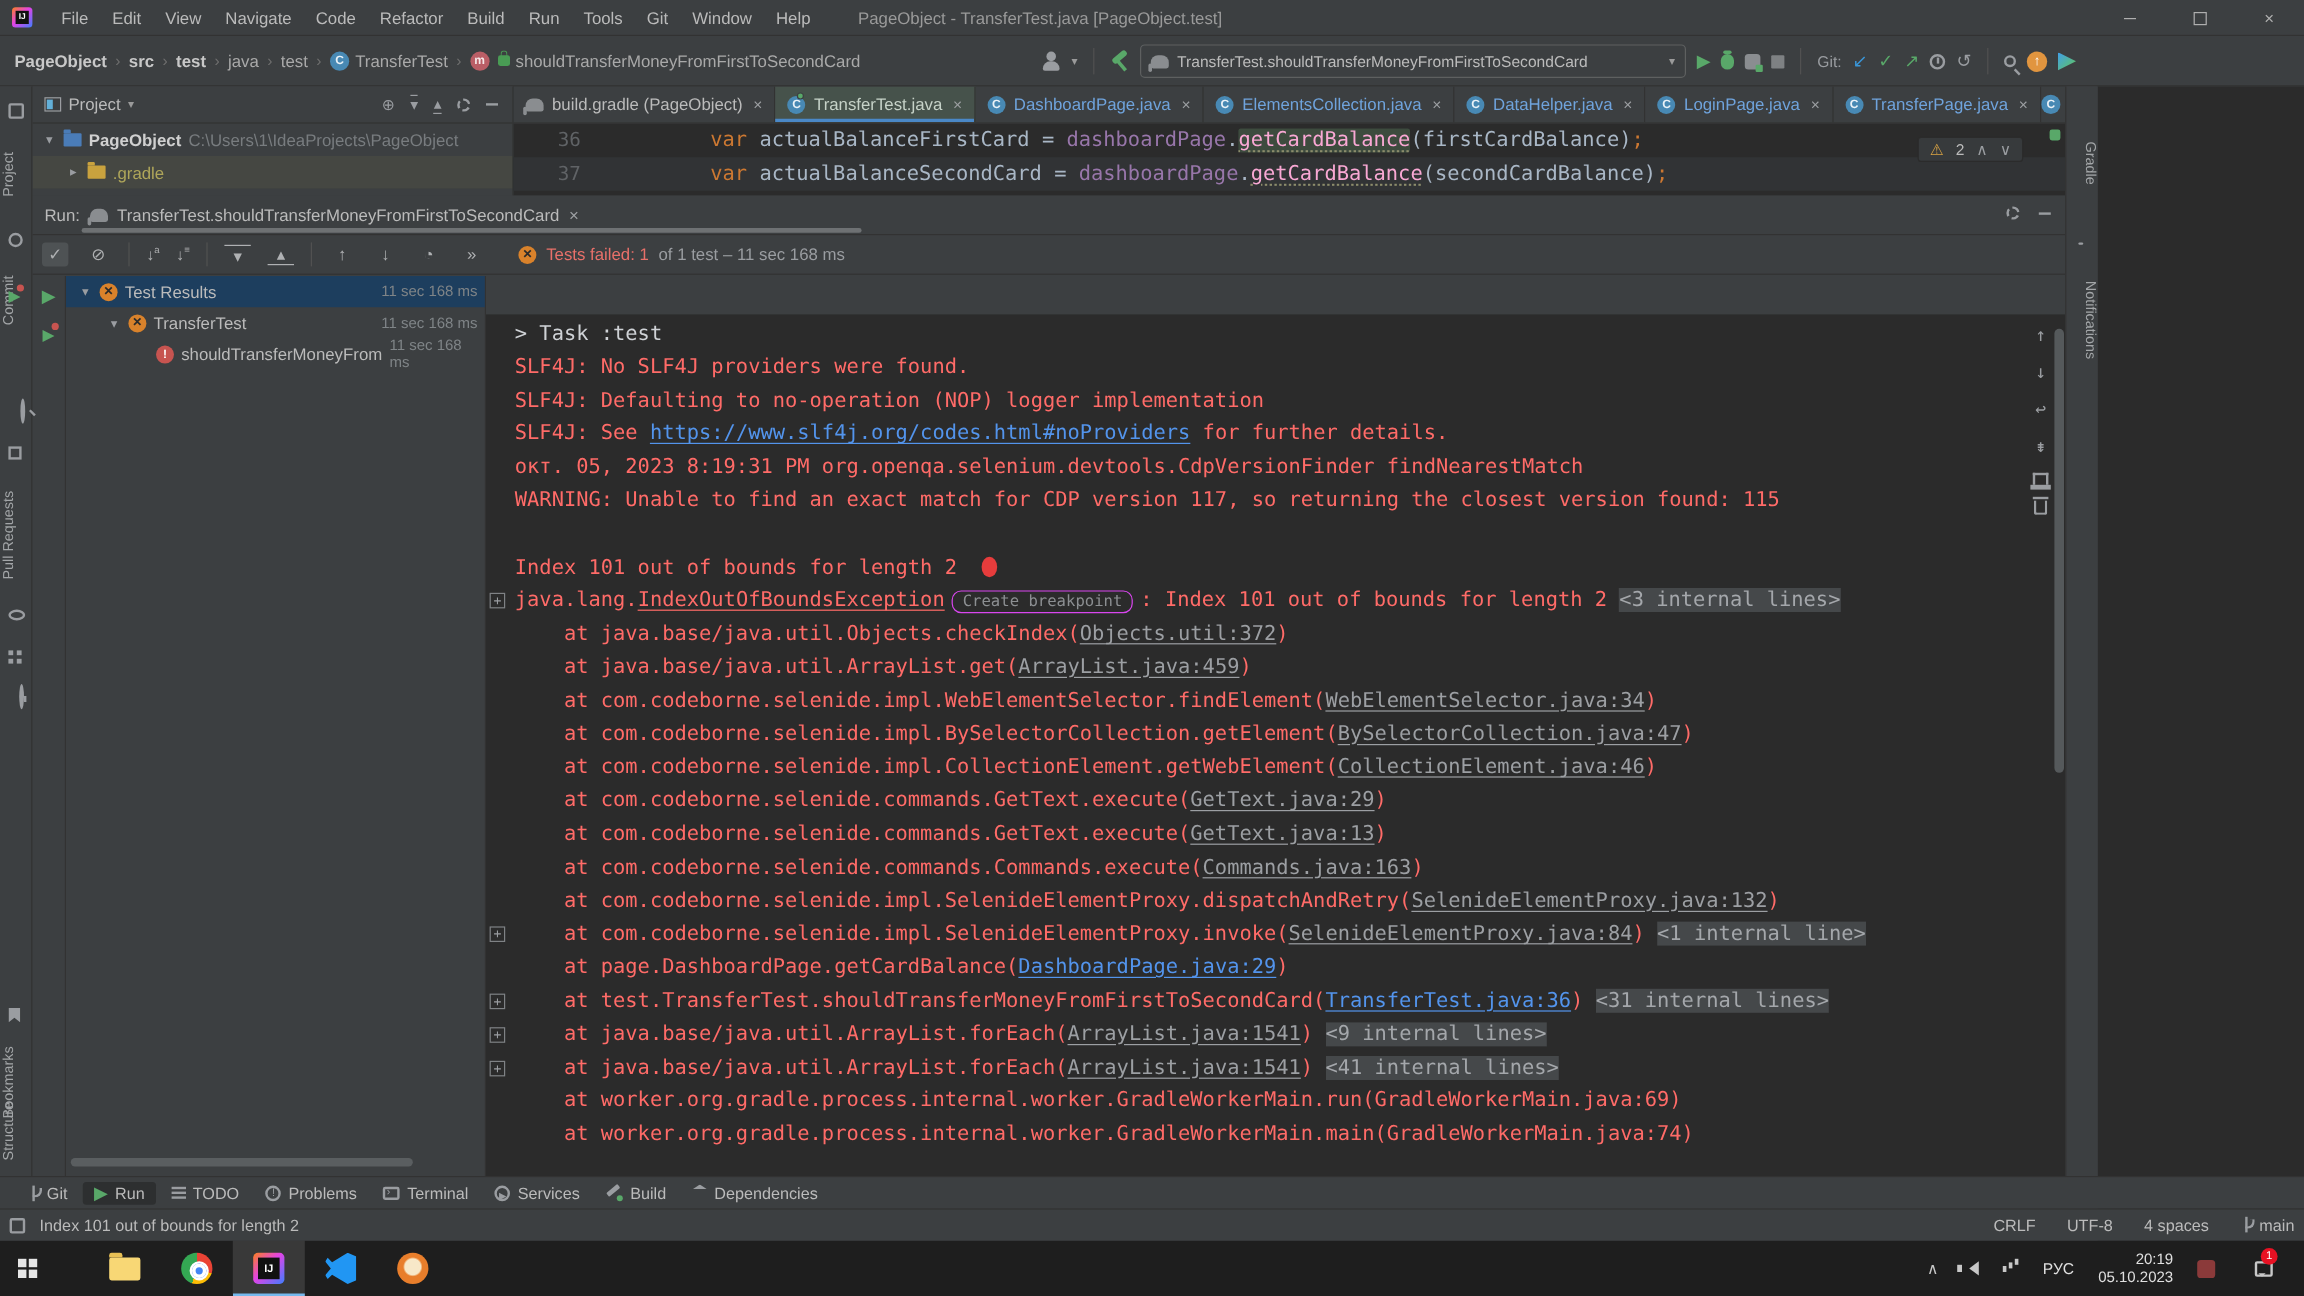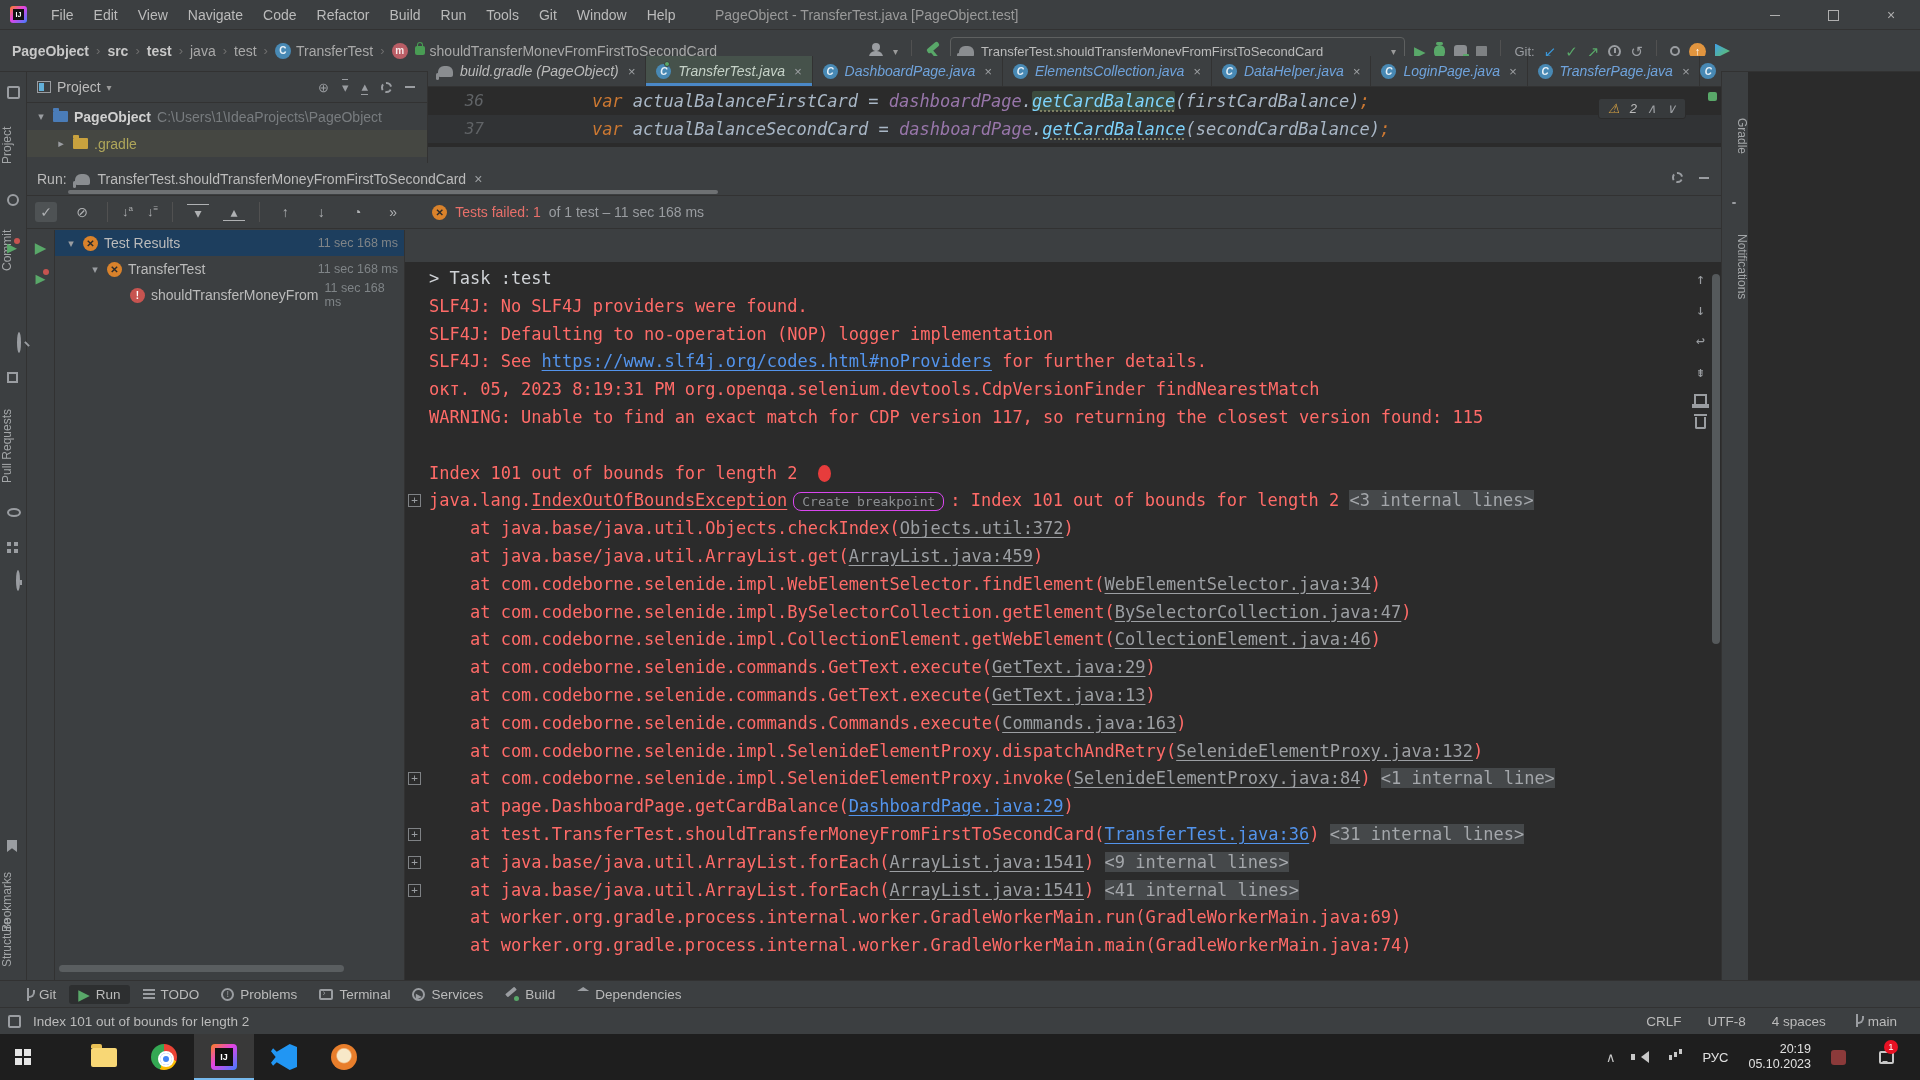--- a/index.html
+++ b/index.html
@@ -98,36 +98,36 @@
   .ptree-row { height:27px; display:flex; align-items:center; font-size:14px; gap:6px; padding-left:8px; white-space:nowrap; overflow:hidden; }
   .chev { color:#9A9DA1; font-size:11px; width:12px; text-align:center; }
   .folder-blue { width:15px; height:11px; background:#4A7CB8; border-radius:1px; position:relative; }
   .folder-blue::before { content:""; position:absolute; left:0; top:-3px; width:6px; height:3px; background:#4A7CB8; border-radius:1px 1px 0 0; }
   .folder-orange { width:15px; height:11px; background:#C9A23E; border-radius:1px; position:relative; }
   .folder-orange::before { content:""; position:absolute; left:0; top:-3px; width:6px; height:3px; background:#C9A23E; border-radius:1px 1px 0 0; }
   .proj-path { color:#787C7F; }
   .gradle-row-text { color:#AFA65A; }
 
   
-  #editor { position:absolute; left:428px; top:56px; right:27px; height:91px; background:#2B2B2B;font-style:italic; }
+  #editor { position:absolute; left:428px; top:72px; right:27px; height:91px; background:#2B2B2B; }
   #tabstrip { height:31px; background:#3C3F41; display:flex; align-items:stretch; border-bottom:1px solid #323232; overflow:hidden; }
   .tab { display:flex; align-items:center; gap:7px; padding:0 10px; font-size:14px; border-right:1px solid #323232; position:relative; white-space:nowrap; }
   .tab.sel { background:#46524B; box-shadow:inset 0 -3px 0 #4A88C7; }
   .tab .tlbl.plain { color:#BBBBBB; }
   .tab .tlbl.mod { color:#6FA3DC; }
   .tab .tlbl.test { color:#C6D2C8; }
   .tab .close { color:#9DA0A3; font-size:13px; margin-left:2px; }
   .tab .cicon { width:15px; height:15px; position:relative; }
   .tab .runmark { position:absolute; left:18px; top:5px; width:6px; height:6px; border-radius:50%; background:#59A869; border:1px solid #3C3F41; }
   #tab-extra { margin-left:auto; display:flex; align-items:center; gap:12px; padding-right:10px; color:#9DA0A3; }
   .eline { height:28px; line-height:28px; display:flex; font-family:"DejaVu Sans Mono", monospace; font-size:17px; white-space:pre; }
   .eline.cur { background:#313335; }
   .lnum { width:82px; flex:none; text-align:right; padding-right:26px; color:#606366; font-size:16px; }
   .ck { color:#CC7832; } .cp { color:#A9B7C6; } .cf { color:#9876AA; }
-  .cm { color:#7dd3fc; text-decoration:underline dotted #8C8C6B; text-underline-offset:4px; }
+  .cm { color:#f9a8d4; text-decoration:underline dotted #8C8C6B; text-underline-offset:4px; }
   .ch { background:#3D4B3E; border-radius:2px; }
   #ed-widget { position:absolute; right:35px; top:42px; display:flex; align-items:center; gap:10px;
     background:#373A3C; border:1px solid #2B2B2B; border-radius:3px; padding:2px 9px; font-size:13px; color:#BBBBBB; }
   #ed-widget .warn { color:#D9A343; font-size:13px; }
   #ed-greenmark { position:absolute; right:4px; top:36px; width:9px; height:9px; background:#59A869; border-radius:2px; }
 
   
   #runpanel { position:absolute; left:27px; top:163px; right:27px; bottom:100px; background:#3C3F41; }
   #run-header { height:32px; display:flex; align-items:center; gap:8px; padding-left:10px; font-size:14px; position:relative; }
   #run-tab-underline { position:absolute; left:41px; top:27px; width:650px; height:4px; background:#6E7173; border-radius:2px; }
@@ -185,21 +185,21 @@
   .serv-ic { width:13px; height:13px; border-radius:50%; border:2px solid #9A9DA1; color:#9A9DA1; font-size:8px; text-align:center; line-height:13px; }
   .build-ic { width:14px; height:14px; position:relative; }
   .build-ic::before { content:""; position:absolute; left:0; top:3px; width:12px; height:4px; background:#9A9DA1; border-radius:1px; transform:rotate(-40deg); }
   .build-ic::after { content:""; position:absolute; right:0; bottom:0; width:5px; height:5px; border-radius:50%; background:#59A869; }
   .deps-ic { width:12px; height:4px; background:#9A9DA1; clip-path:polygon(50% 0,100% 100%,0 100%); box-shadow:0 5px #9A9DA1, 0 10px #9A9DA1; margin-top:-10px; }
 
   
   #statusbar { position:absolute; left:0; top:1007px; width:1920px; height:27px; background:#3C3F41;
     border-top:1px solid #323232; display:flex; align-items:center; font-size:13.5px; color:#BBBBBB; }
   .sb-ic { width:13px; height:13px; border:2px solid #9A9DA1; border-radius:2px; margin:0 12px 0 8px; }
-  #sb-right { margin-left:auto; display:flex; align-items:center; gap:26px; padding-right:23px; }
+  #sb-right { margin-left:auto; display:flex; align-items:center; gap:26px; padding-right:8px; }
 
   
   #taskbar { position:absolute; left:0; top:1034px; width:1920px; height:46px; background:#1E1E1E;
     display:flex; align-items:center; color:#E0E0E0; }
   #start-btn { width:46px; height:46px; display:flex; align-items:center; justify-content:center; }
   .win-logo { width:16px; height:16px; display:grid; grid-template-columns:7px 7px; grid-template-rows:7px 7px; gap:2px; }
   .win-logo i { background:#E6E6E6; }
   #tb-search { width:272px; height:46px; background:#EDEDED; display:flex; align-items:center; gap:10px; padding-left:14px; }
   .search-ic-dark { width:10px; height:10px; border:2px solid #555; border-radius:50%; position:relative; }
   .search-ic-dark::after { content:""; position:absolute; left:8px; top:9px; width:2px; height:6px; background:#555; transform:rotate(-45deg); }

